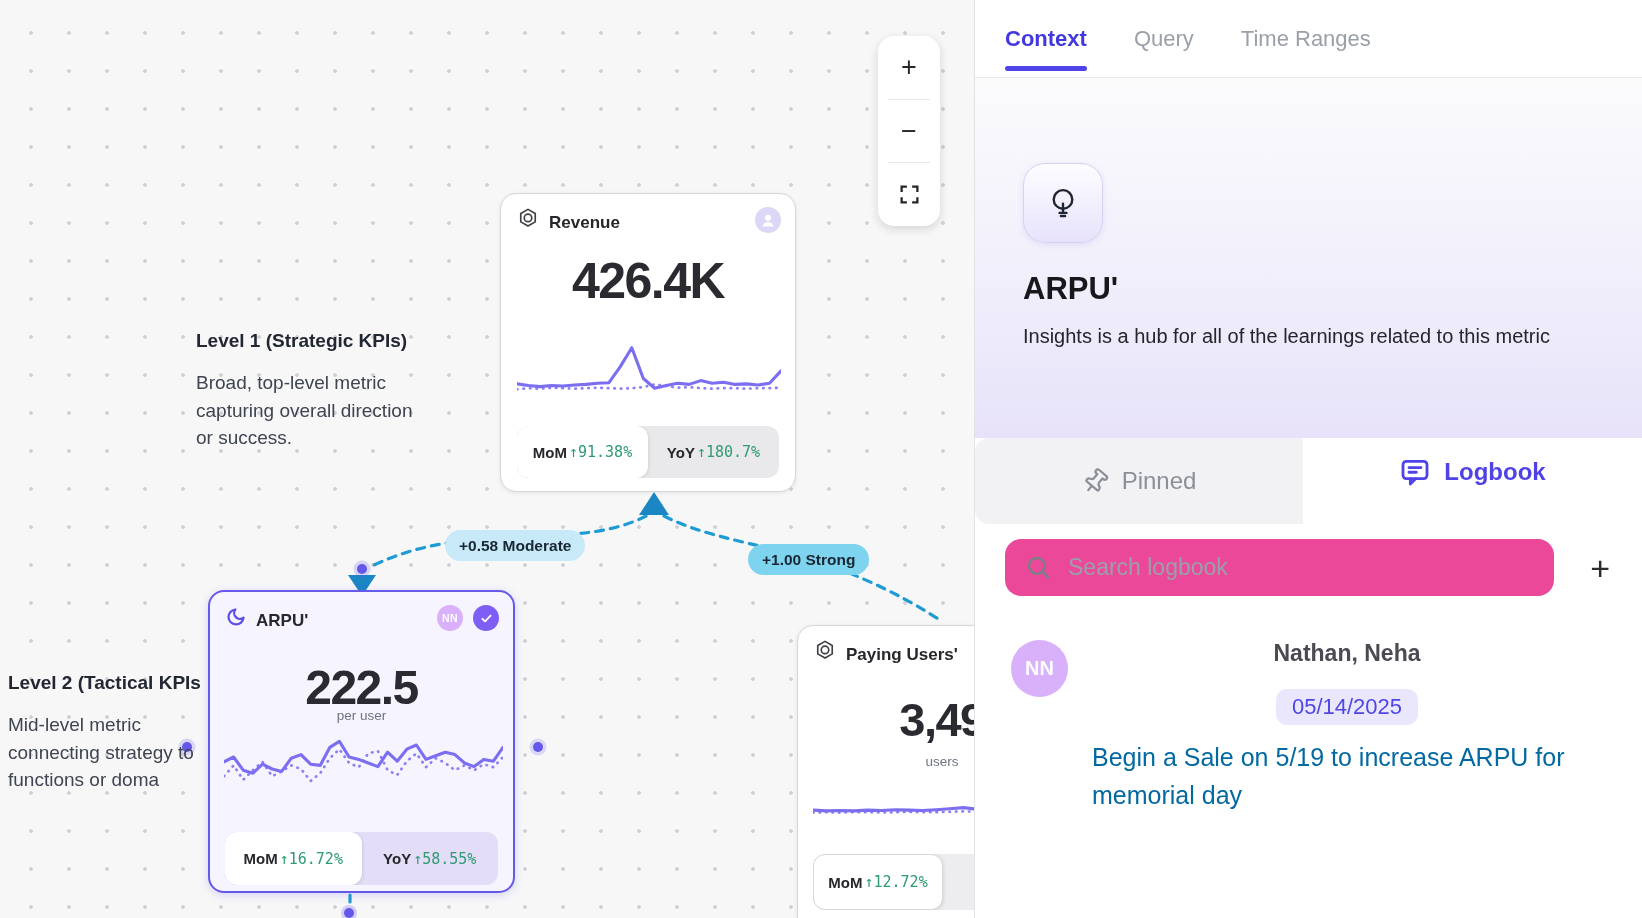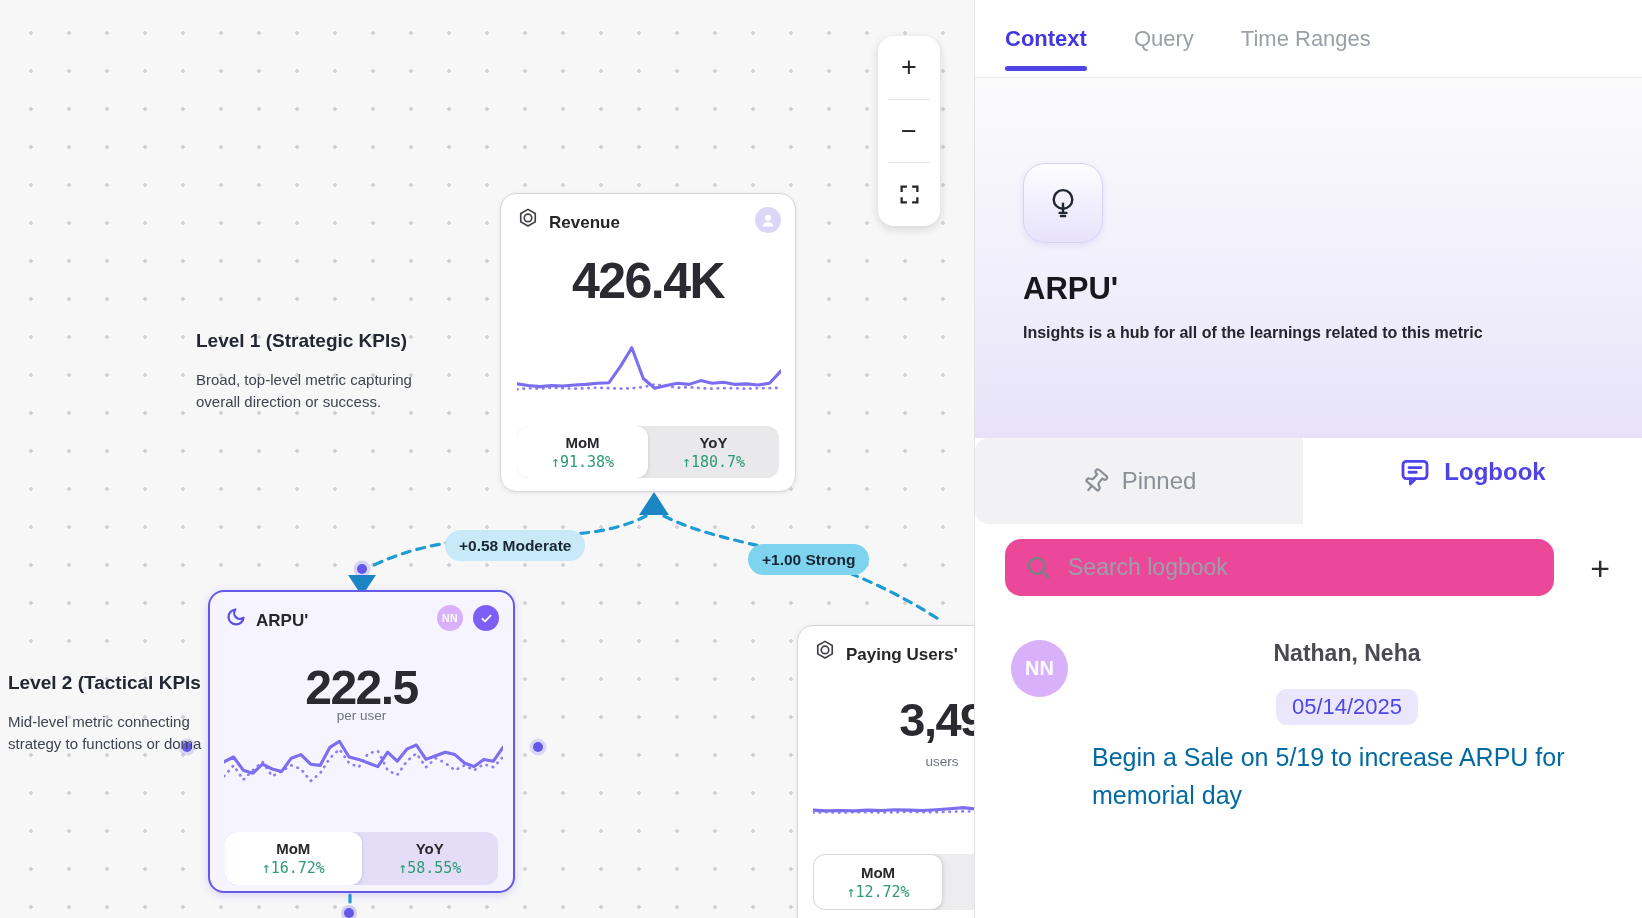--- a/index.html
+++ b/index.html
@@ -12,38 +12,38 @@
     background-image:radial-gradient(circle,#d3d3d7 1.6px, transparent 1.7px);
     background-size:38px 38px; background-position:12px 14px; overflow:hidden; }
 
   .edges-svg { position:absolute; left:0; top:0; pointer-events:none; }
 
   .edge-pill { position:absolute; height:31px; line-height:31px; padding:0 14px;
     border-radius:16px; font-size:15.5px; font-weight:700; color:#182733; }
 
   .annotation { position:absolute; color:#2c313c; }
   .annotation h3 { font-size:19px; font-weight:700; color:#222733; white-space:nowrap; }
-  .annotation p { font-size:15px; line-height:1.46; color:#3e4450; margin-top:17px; }
+  .annotation p { font-size:19px; line-height:1.46; color:#3e4450; margin-top:17px; }
 
   
   .card { position:absolute; background:#fff; border:1px solid #d6d6db; border-radius:16px;
     box-shadow:0 1px 4px rgba(30,30,40,.09); }
   .card.selected { background:#f6f4fe; border:2px solid #6459e9;
     box-shadow:0 2px 10px rgba(100,89,233,.22); }
   .card-header { position:absolute; left:16px; right:14px; top:13px; display:flex;
     align-items:flex-end; gap:10px; }
   .card-title { font-size:17px; font-weight:700; color:#26262b; white-space:nowrap; }
   .hd-spacer { flex:1; }
   .metric-value { position:absolute; left:0; right:0; text-align:center; font-weight:700;
     color:#2a2a30; letter-spacing:-1.5px; }
   .metric-unit { position:absolute; left:0; right:0; text-align:center; font-size:13.5px;
     color:#6f7280; }
   .spark { position:absolute; }
   .seg { position:absolute; display:flex; border-radius:12px; overflow:hidden; }
-  .seg-cell { flex:1; display:flex; flex-direction:column; align-items:center;
+  .seg-cell { flex:1; display:flex; flex-direction:row; align-items:center;
     justify-content:center; gap:2px; border-radius:12px;text-align:center; }
   .seg-cell .lbl { font-size:15px; font-weight:700; color:#27272c; }
   .seg-cell .val { font-family:"DejaVu Sans Mono", monospace; font-size:15px;
     color:#2e9b72; }
   .seg-cell.on { background:#fff; box-shadow:0 1px 4px rgba(0,0,0,.14); }
 
   .avatar-sm { width:26px; height:26px; border-radius:50%; display:flex; align-items:center;
     justify-content:center; flex:none; }
   .avatar-nn { background:#d9b0fa; color:#fff; font-size:10.5px; font-weight:700;
     letter-spacing:.3px; }
@@ -71,22 +71,22 @@
     border-radius:3px; background:#4f43e8; }
 
   .context-hero { position:relative; height:360px;
     background:linear-gradient(180deg,#fbfbfc 0%,#f1effb 55%,#e7e2f9 100%);
     padding:85px 48px 0 48px; }
   .hero-icon { width:80px; height:80px; border-radius:22px;
     background:linear-gradient(180deg,#fdfdff 0%,#e7e2fb 100%);
     border:1px solid #d8d2f2; box-shadow:0 2px 6px rgba(120,110,220,.15);
     display:flex; align-items:center; justify-content:center; }
   .hero-title { margin-top:28px; font-size:31px; font-weight:700; color:#17171c; }
-  .hero-sub { margin-top:14px; font-size:16px; line-height:1.5; color:#25252b;
-    max-width:580px;font-weight:bold; }
+  .hero-sub { margin-top:14px; font-size:20px; line-height:1.5; color:#25252b;
+    max-width:580px; }
 
   .section-tabs { position:relative; height:67px; display:flex; }
   .stab { display:flex; align-items:center; justify-content:center; gap:13px;
     font-size:24px; cursor:pointer; }
   .stab-logbook { width:339px; background:#fff; color:#4f43e8; font-weight:700; }
   .stab-pinned { flex:1; background:#f2f2f4; color:#8b8f97; font-weight:500;
     border-radius:14px 0 0 14px; height:86px; }
 
   .search-row { display:flex; align-items:center; gap:28px; padding:34px 24px 0 30px; }
   .search-box { flex:1; height:57px; background:#ec4899; border-radius:16px; display:flex;

